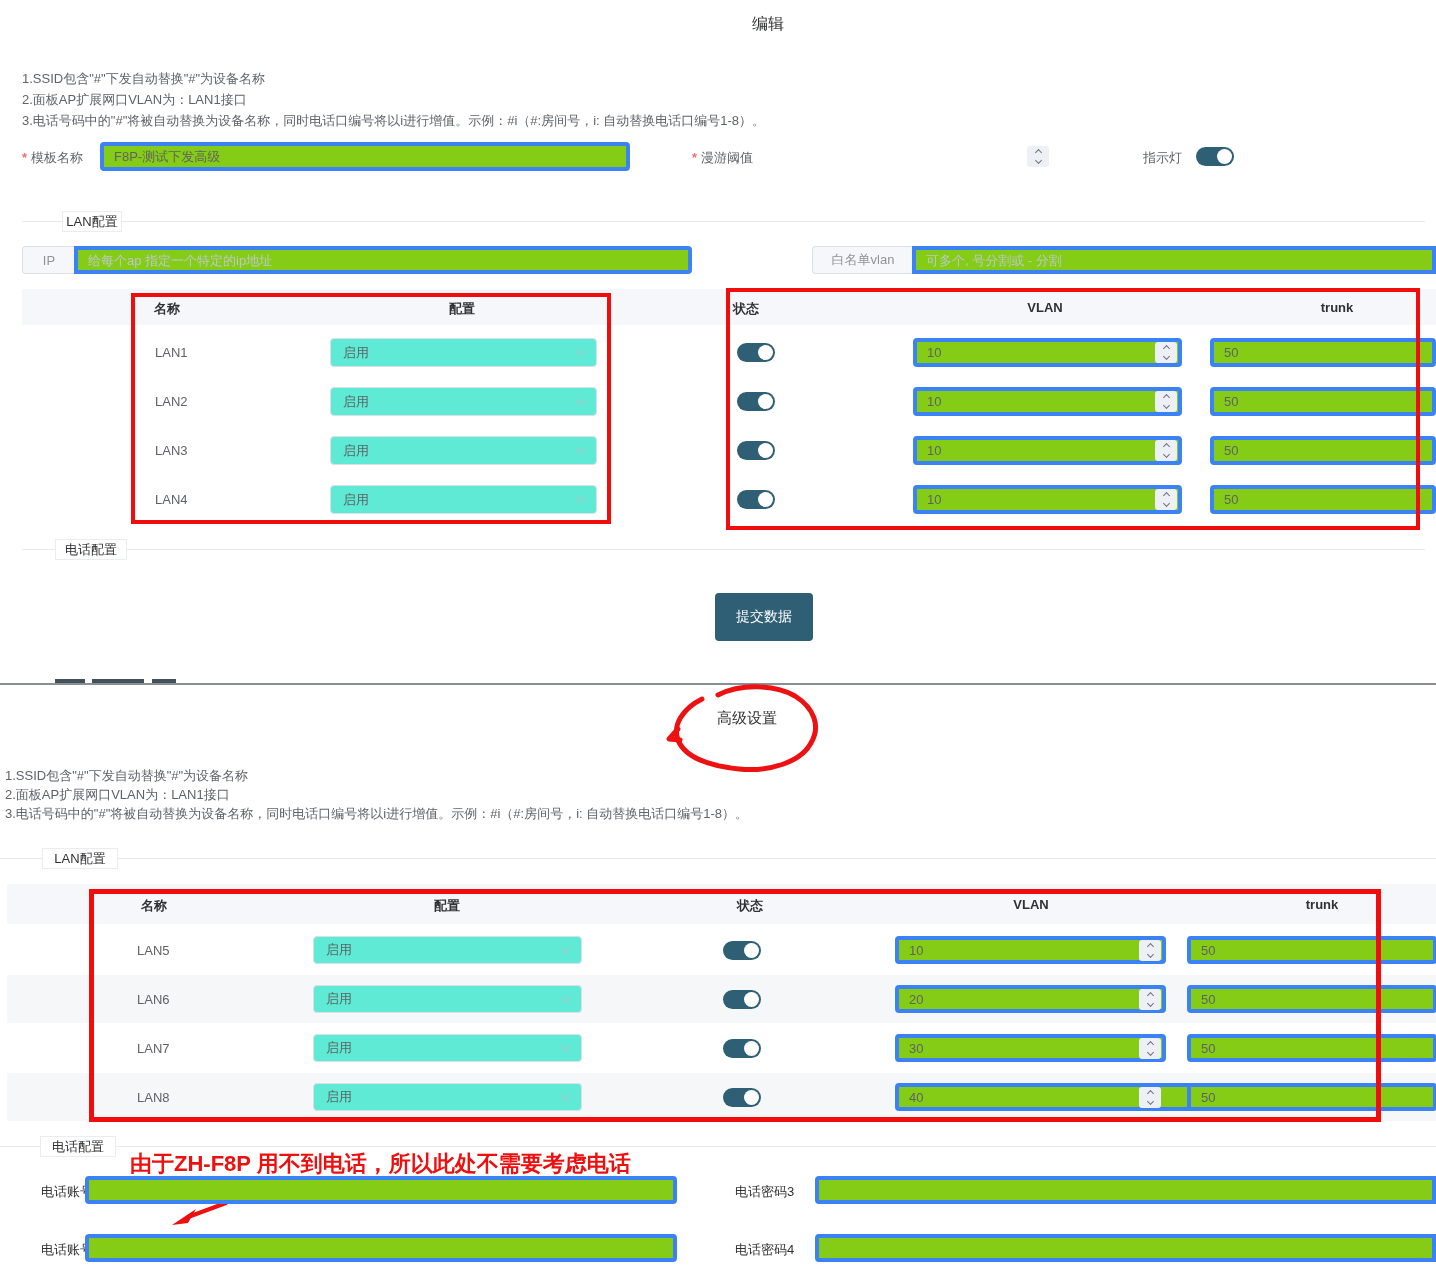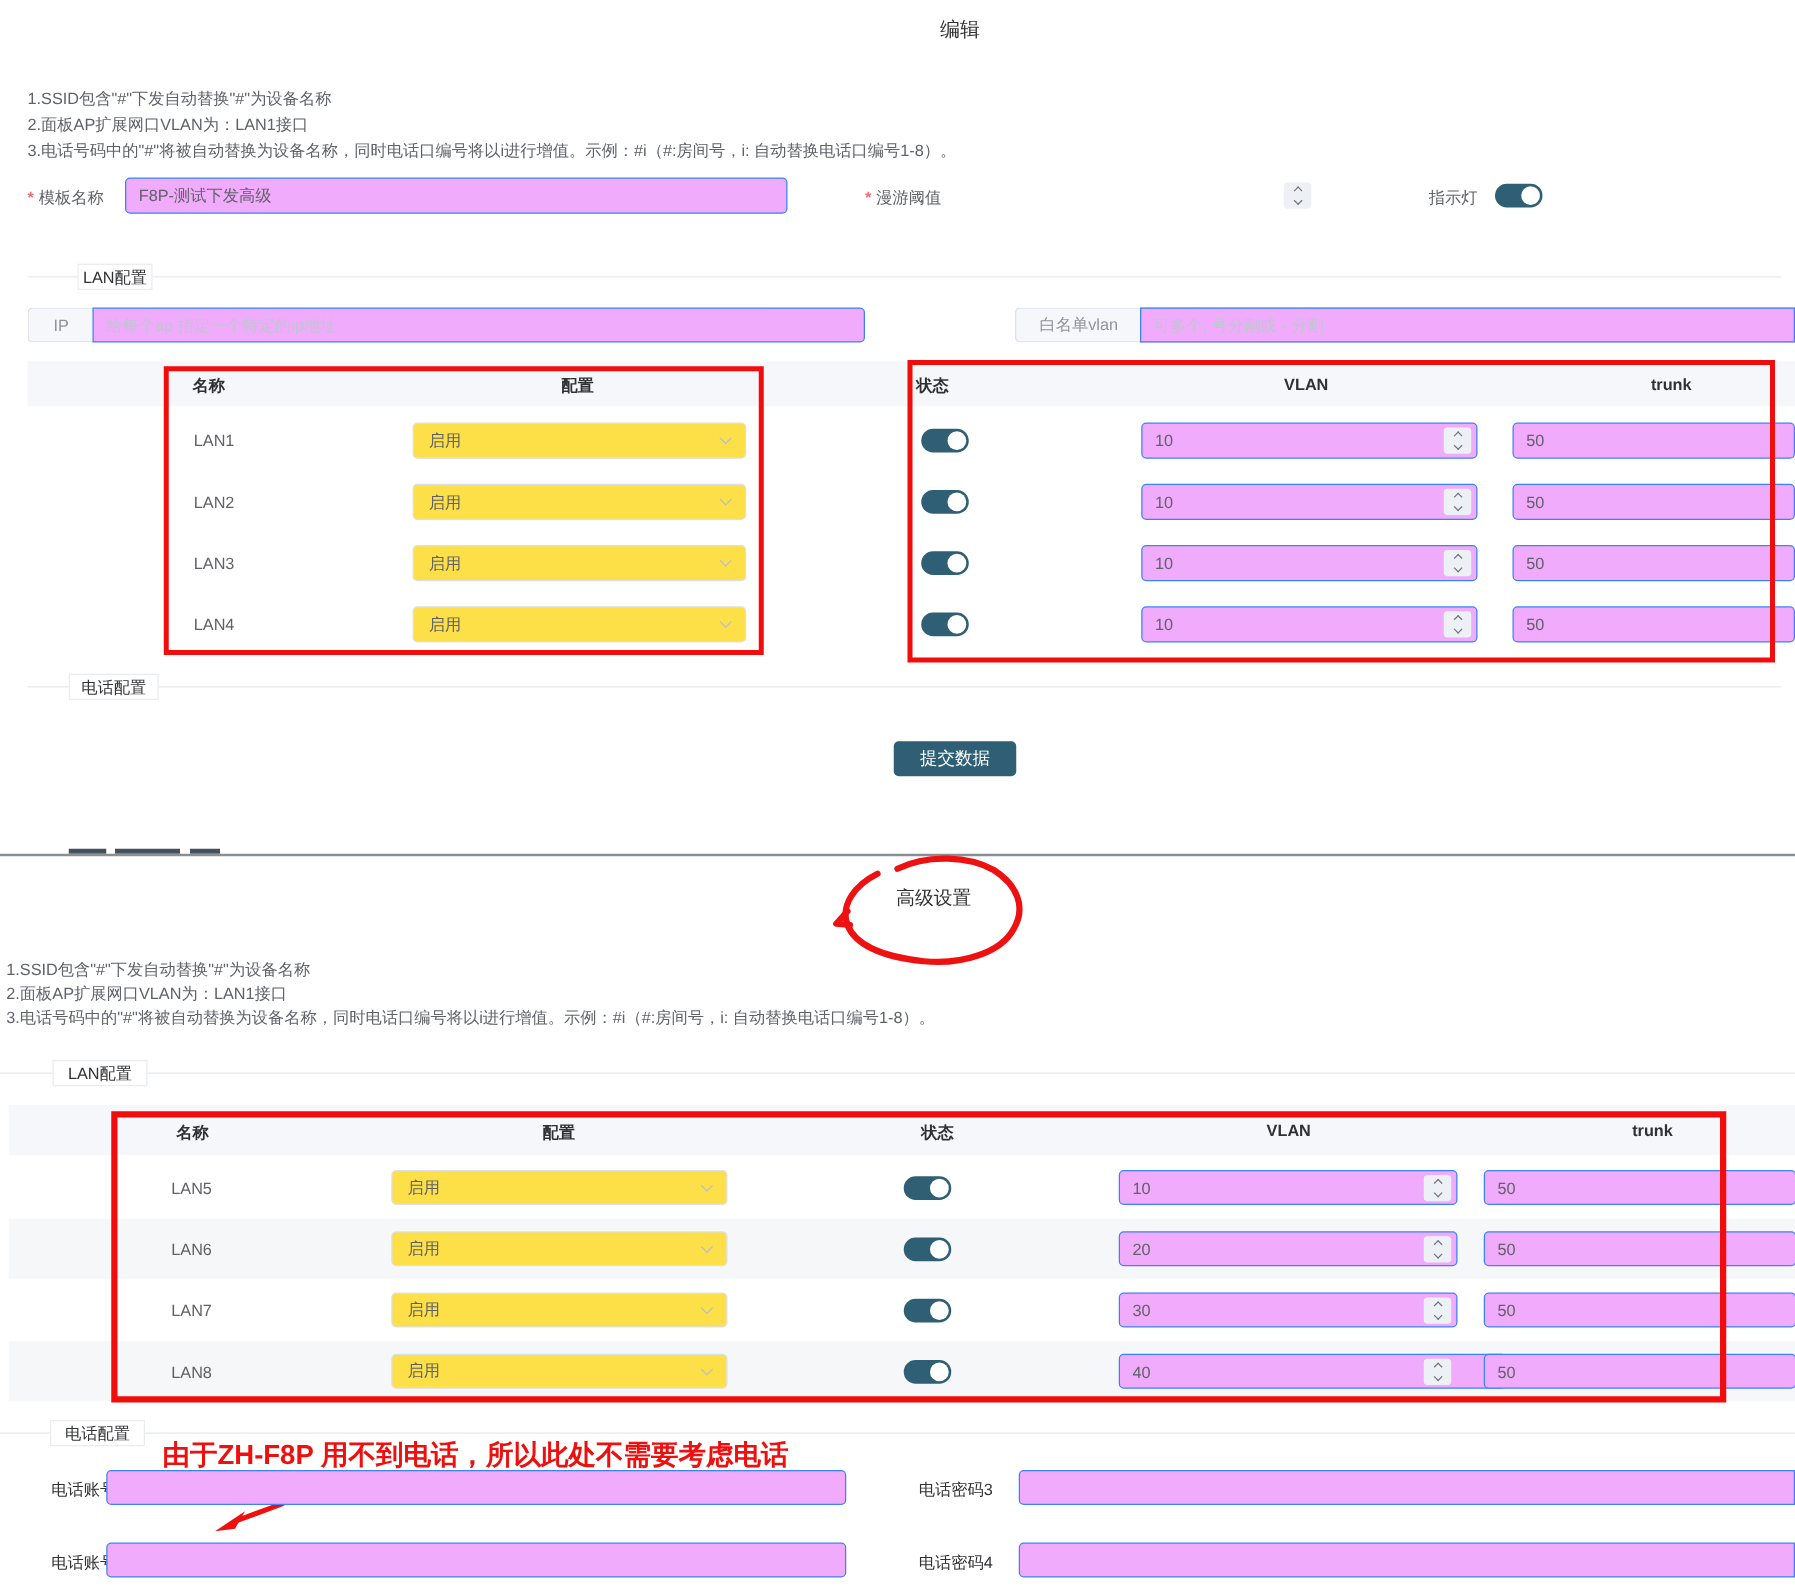--- a/index.html
+++ b/index.html
@@ -4,26 +4,26 @@
 <style>
   html,body{margin:0;padding:0;background:#fff;}
   *{box-sizing:border-box;}
   .stage{position:relative;width:1436px;height:1269px;background:#fff;overflow:hidden;
          font-family:"Liberation Sans",sans-serif;font-size:13px;color:#606266;}
   .abs{position:absolute;}
   .hdr{font-weight:bold;color:#303133;font-size:13px;}
   .ttl{color:#303133;text-align:center;}
   .note{color:#5f6368;line-height:21px;}
   .asterisk{color:#f56c6c;font-weight:bold;}
-  .inp{position:absolute;border:1px solid #3b82f6;border-radius:4px;background:#f0abfc;color:#606266;
+  .inp{position:absolute;border:4px solid #3b82f6;border-radius:4px;background:#84cc16;color:#606266;
        font:13px "Liberation Sans",sans-serif;padding:0 10px;outline:none;}
   .inp::placeholder{color:#bfc6d0;}
   .addon{position:absolute;display:flex;align-items:center;justify-content:center;background:#f5f7fa;
          border:1px solid #dcdfe6;border-right:none;border-radius:4px 0 0 4px;color:#909399;}
-  .select{position:absolute;border:1px solid #dcdfe6;border-radius:4px;background:#fde047;display:flex;
+  .select{position:absolute;border:1px solid #dcdfe6;border-radius:4px;background:#5eead4;display:flex;
           align-items:center;padding:0 12px;color:#606266;cursor:pointer;}
   .chev{width:7px;height:7px;border-right:1.4px solid #b9bfc9;border-bottom:1.4px solid #b9bfc9;
         transform:rotate(45deg);margin-left:auto;margin-top:-4px;}
   .toggle{position:absolute;width:38px;height:19px;border-radius:10px;background:#2e5f74;cursor:pointer;}
   .toggle::after{content:"";position:absolute;top:2px;right:2px;width:15px;height:15px;border-radius:50%;background:#fff;}
   .spin{position:absolute;right:5px;top:4px;width:22px;height:21px;background:#edf0f5;border-radius:3px;
         display:flex;flex-direction:column;align-items:center;justify-content:center;gap:3px;cursor:pointer;}
   .cu{width:5px;height:5px;border-left:1.3px solid #6d7380;border-top:1.3px solid #6d7380;transform:rotate(45deg);}
   .cd{width:5px;height:5px;border-right:1.3px solid #6d7380;border-bottom:1.3px solid #6d7380;transform:rotate(45deg);}
   .divline{position:absolute;height:1px;background:#e6e9ee;}
@@ -131,21 +131,21 @@
     <span class="cd"></span>
   </div>
   <input class="inp" style="left: 1210px; top: 485px; width: 226px; height: 29px;" value="50">
 
   <div class="redbox" style="left:131px;top:293px;width:480px;height:231px;"></div>
   <div class="redbox" style="left:726px;top:288px;width:694px;height:242px;"></div>
 
   <div class="divline" style="left:22px;top:549px;width:1403px;"></div>
   <div class="divlabel" style="left:55px;top:539px;width:72px;height:21px;">电话配置</div>
 
-  <button class="btn" style="left:715px;top:593px;width:98px;height:28px;">提交数据</button>
+  <button class="btn" style="left:715px;top:593px;width:98px;height:48px;">提交数据</button>
 
   <div class="frag" style="left:55px;top:679px;width:30px;"></div>
   <div class="frag" style="left:92px;top:679px;width:52px;"></div>
   <div class="frag" style="left:152px;top:679px;width:24px;"></div>
   <div class="sep"></div>
 
   <div class="abs ttl" style="left:679px;top:709px;width:136px;font-size:15px;">高级设置</div>
   <svg class="abs" style="left:660px;top:681px;" width="175" height="95" viewBox="0 0 175 95">
     <path d="M58,14 C82,2 116,4 135,15 C154,27 161,45 151,62 C141,81 110,91 79,88 C51,85 25,77 18,59 C12,43 24,27 42,18" fill="none" stroke="#ee1111" stroke-width="5" stroke-linecap="round" stroke-linejoin="round"></path>
     <path d="M18,48 L9,58 L20,59" fill="none" stroke="#ee1111" stroke-width="5" stroke-linecap="round" stroke-linejoin="round"></path>

